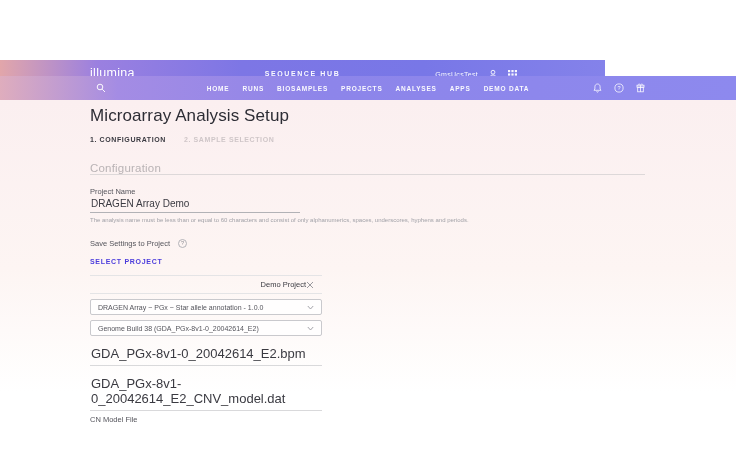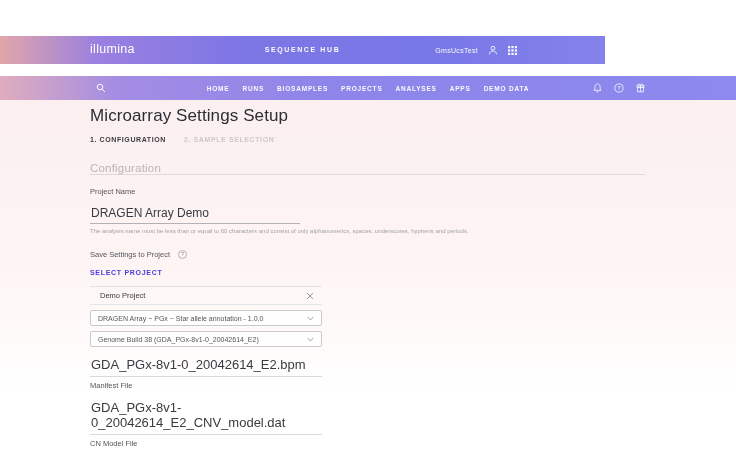--- a/index.html
+++ b/index.html
@@ -8,21 +8,21 @@
     position:relative; background:#ffffff; overflow:hidden;
     font-family:"Liberation Sans", sans-serif; color:#3c3c44;
   }
   
   .page-bg {
     position:absolute; top:100px; left:0; right:0; bottom:0;
     background:linear-gradient(180deg,#fbeff0 0%, #fdf5f3 45%, #ffffff 78%);
   }
   
   .topbar {
-    position:absolute; top:36px; left:0; width:605px; height:28px;
+    position:absolute; top:60px; left:0; width:605px; height:28px;
     background:linear-gradient(90deg,#e2a6aa 0%, #a variabili 0%, #9b80e0 16%, #7d76e5 40%, #7877e7 70%, #8482ea 100%);
     background:linear-gradient(90deg,#e2a6aa 0%, #9b80e0 16%, #7d76e5 40%, #7877e7 70%, #8482ea 100%);
   }
   .navbar {
     position:absolute; top:76px; left:0; width:736px; height:24px;
     background:linear-gradient(90deg,#dfadbd 0%, #a48ce4 16%, #8d85ea 45%, #8d89ee 100%);
   }
   .logo {
     position:absolute; left:90px; top:6px; color:#ffffff;
     font-size:12.5px; font-weight:500; letter-spacing:.3px;
@@ -56,34 +56,34 @@
   .steps { display:flex; gap:18px; margin-top:10px; align-items:baseline; }
   .step { font-size:7px; font-weight:700; letter-spacing:.6px; cursor:pointer; }
   .step.active { color:#3a3a41; }
   .step.inactive { color:#cfc6c8; }
   .section-heading {
     margin-top:19px; padding-bottom:0; border-bottom:1px solid #ddd8d9;
     font-size:11.5px; font-weight:400; color:#b9b3b5; letter-spacing:.2px;
   }
   .field-label { margin-top:12px; font-size:7.5px; color:#55555c; display:flex; align-items:center; gap:8px; }
   .text-input {
-    display:block; margin-top:8px; width:210px; border:none; outline:none;
+    display:block; margin-top:0; width:210px; border:none; outline:none;
     border-bottom:1px solid #b2b2b6; background:transparent;
-    font-family:"Liberation Sans", sans-serif; font-size:12px; color:#3a3a41;
+    font-family:"Liberation Sans", sans-serif; font-size:10px; color:#3a3a41;
     padding:2px 1px 3px 1px; border-radius:0;
   }
   .helper-text { margin-top:4px; font-size:6px; color:#a2a2a8; white-space:nowrap; letter-spacing:0; }
   .link-button {
     margin-top:10px; font-size:7px; font-weight:700; letter-spacing:.7px;
     color:#4b3cdc; cursor:pointer; display:inline-block;
   }
   .selected-row {
     margin-top:7px; width:232px; height:19px;
     border-top:1px solid #e4e4e6; border-bottom:1px solid #e4e4e6;
-    display:flex; align-items:center; justify-content:space-between;
+    display:flex; align-items:center; justify-content:flex-end;
     padding:0 8px 0 10px; cursor:default;
   }
   .selected-row .value-text { font-size:7.5px; color:#3a3a41; }
   .select-box {
     margin-top:5px; width:232px; height:16px;
     border:1px solid #c9c9cd; border-radius:2px; background:#fffefe;
     display:flex; align-items:center; justify-content:space-between;
     padding:0 7px; cursor:pointer;
   }
   .select-box .value-text { font-size:7px; color:#55555c; white-space:nowrap; }
@@ -159,21 +159,21 @@
       <rect x="1" y="2.2" width="7" height="2" fill="none" stroke="rgba(255,255,255,.95)" stroke-width="0.8"></rect>
       <rect x="1.7" y="4.2" width="5.6" height="4.6" fill="none" stroke="rgba(255,255,255,.95)" stroke-width="0.8"></rect>
       <line x1="4.5" y1="2.2" x2="4.5" y2="8.8" stroke="rgba(255,255,255,.95)" stroke-width="0.8"></line>
       <path d="M4.5 2 C3.4 0.4 2 0.9 2.6 1.9" fill="none" stroke="rgba(255,255,255,.95)" stroke-width="0.7"></path>
       <path d="M4.5 2 C5.6 0.4 7 0.9 6.4 1.9" fill="none" stroke="rgba(255,255,255,.95)" stroke-width="0.7"></path>
     </svg>
   </div>
 </div>
 
 <div class="content">
-  <h1 class="page-title">Microarray Settings Setup</h1>
+  <h1 class="page-title">Microarray Analysis Setup</h1>
 
   <div class="steps">
     <span class="step active">1. CONFIGURATION</span>
     <span class="step inactive">2. SAMPLE SELECTION</span>
   </div>
 
   <div class="section-heading">Configuration</div>
 
   
   <div class="field-label">
@@ -208,18 +208,17 @@
   
   <div class="select-box">
     <span class="value-text">Genome Build 38 (GDA_PGx-8v1-0_20042614_E2)</span>
     <svg width="7" height="5" viewBox="0 0 7 5">
       <polyline points="0.8,1 3.5,4 6.2,1" fill="none" stroke="#9a9aa0" stroke-width="0.9"></polyline>
     </svg>
   </div>
 
   
   <div class="file-value first">GDA_PGx-8v1-0_20042614_E2.bpm</div>
-  <div class="file-label">Manifest File</div>
 
   
   <div class="file-value second">GDA_PGx-8v1-0_20042614_E2_CNV_model.dat</div>
   <div class="file-label">CN Model File</div>
 </div>
 
 </body></html>

